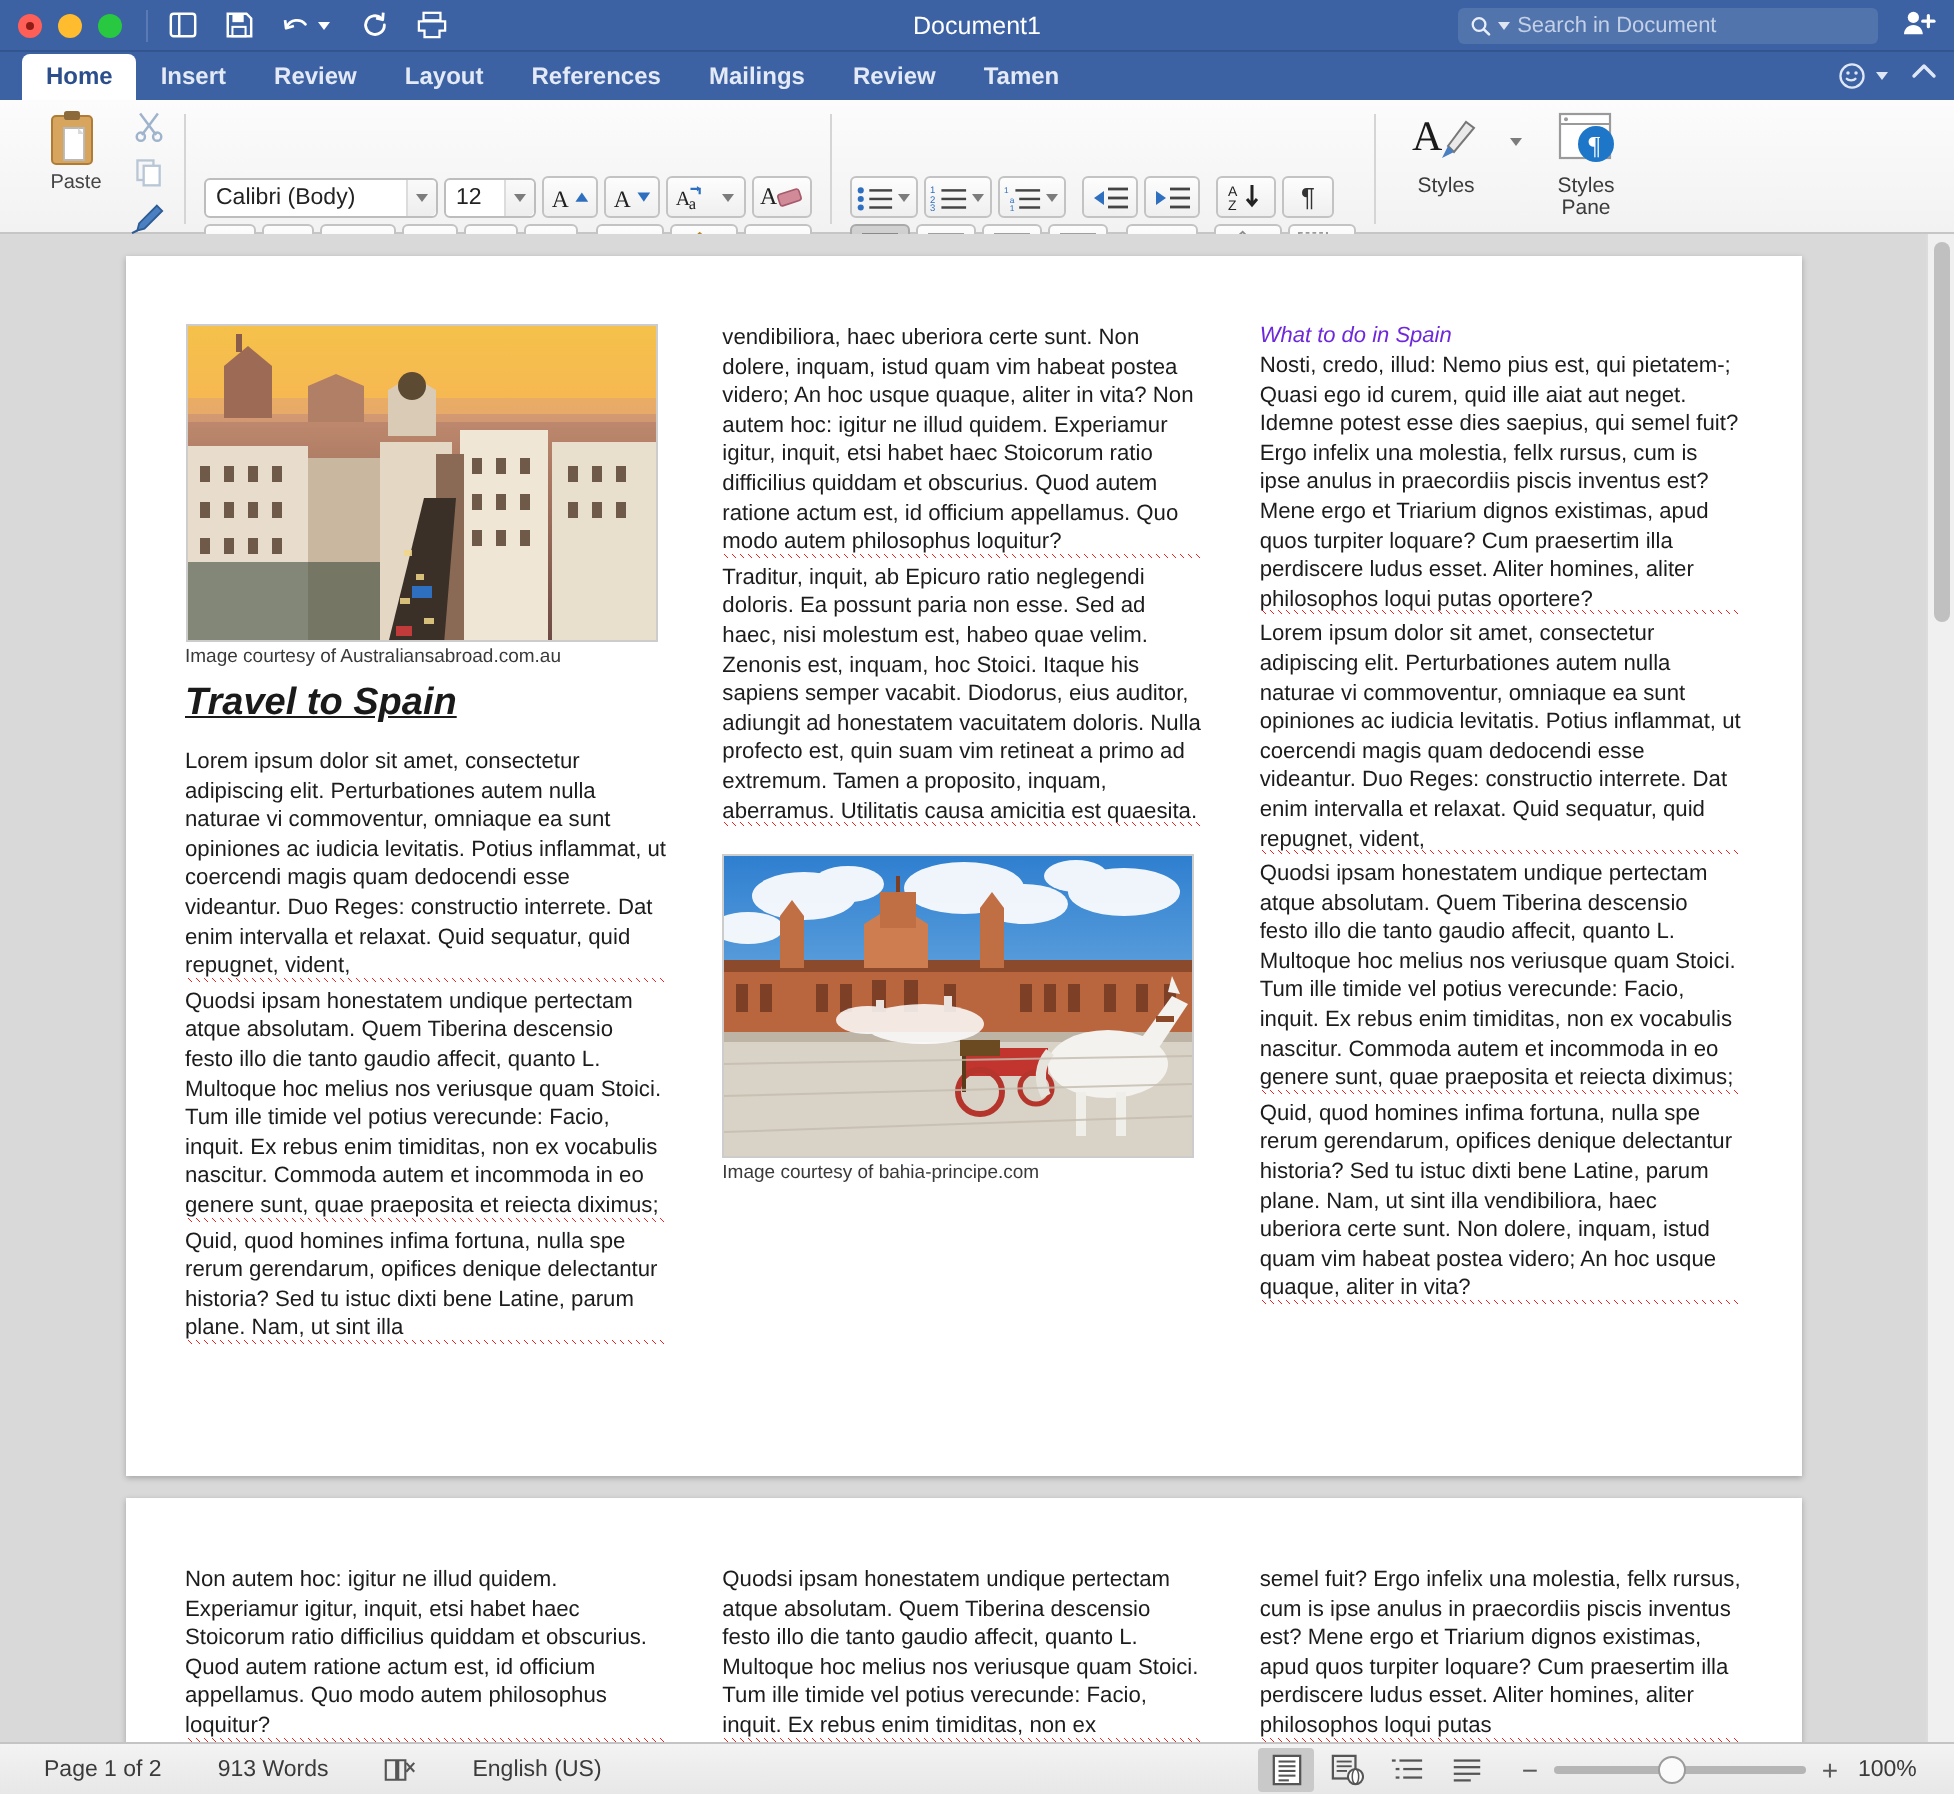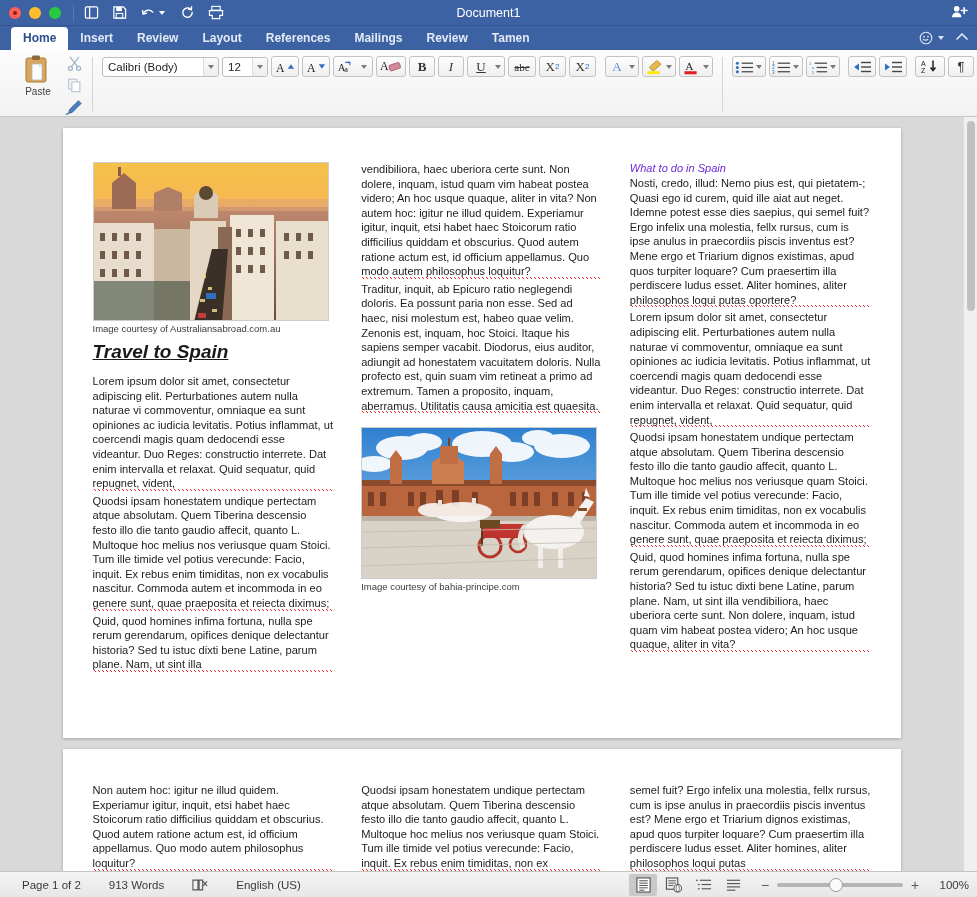--- a/index.html
+++ b/index.html
@@ -57,21 +57,21 @@
   .tab-right { position: absolute; right: 8px; bottom: 3px; display: flex; align-items: center; gap: 9px; }
 
   
   .ribbon {
     height: 67px; background: linear-gradient(to bottom,#fcfcfc,#f2f2f2);
     border-bottom: 1px solid #c6c6c6; display: flex; align-items: stretch;
     flex: none; padding: 3px 4px 0 6px;
   }
   .rgroup { display: flex; align-items: flex-start; padding: 0 5px; }
   .rsep { width: 1px; background: #d5d5d5; margin: 4px 4px; flex: none; }
-  .rrows { display: flex; flex-direction: row; gap: 3px; padding-top: 3px; }
+  .rrows { display: flex; flex-direction: column; gap: 3px; padding-top: 3px; margin-top: 32px; }
   .rrow { display: flex; align-items: center; gap: 3px; }
 
   .btn {
     border: 1px solid #c3c3c3; background: linear-gradient(to bottom,#fdfdfd,#efefef);
     border-radius: 3px; height: 21px; min-width: 22px;
     display: flex; align-items: center; justify-content: center;
     cursor: default; font-size: 11px; color: #333; padding: 0 3px;
   }
   .btn.on { background: linear-gradient(to bottom,#d2d2d2,#c4c4c4); border-color: #a9a9a9; }
   .btn.split { padding: 0; }
@@ -153,21 +153,21 @@
   }
   .sb-item { padding: 0 14px; display: flex; align-items: center; cursor: default; }
   .sb-right { margin-left: auto; display: flex; align-items: center; gap: 2px; }
   .viewbtn { width: 28px; height: 22px; display: flex; align-items: center; justify-content: center; cursor: default; border-radius: 2px; }
   .viewbtn.on { background: #c9c9c9; }
   .zoomslider { display: flex; align-items: center; gap: 6px; margin: 0 6px 0 10px; }
   .track { width: 126px; height: 4px; background: #b5b5b5; border-radius: 2px; position: relative; }
   .knob { position: absolute; left: 52px; top: -5px; width: 14px; height: 14px; border-radius: 50%;
           background: #fbfbfb; border: 1px solid #9b9b9b; }
   .pm { font-size: 14px; color: #5a5a5a; width: 12px; text-align: center; }
-  .zoomval { width: 40px; text-align: right; }
+  .zoomval { width: 40px; }
 </style>
 </head>
 <body>
 
 <div id="app">
 
   <div class="titlebar">
     <div class="lights">
       <div class="light red"></div>
       <div class="light yellow"></div>
@@ -202,20 +202,28 @@
           </svg>
       </span>
       <span class="tb-ico">
         <svg width="16" height="15" viewBox="0 0 17 16">
             <rect x="4" y="1.5" width="9" height="4" fill="none" stroke="#fff" stroke-width="1.2"></rect>
             <path d="M1.5 6h14v5h-3v3.5h-8V11h-3z" fill="none" stroke="#fff" stroke-width="1.2"></path>
           </svg>
       </span>
     </div>
     <div class="doc-title">Document1</div>
+    <div class="search-wrap">
+      <svg width="12" height="12" viewBox="0 0 14 14">
+          <circle cx="6" cy="6" r="4.2" fill="none" stroke="#e8eefa" stroke-width="1.5"></circle>
+          <line x1="9.2" y1="9.2" x2="12.6" y2="12.6" stroke="#e8eefa" stroke-width="1.7" stroke-linecap="round"></line>
+        </svg>
+      <span class="caret" style="border-top-color:#dde5f3;margin:0 1px 0 0"></span>
+      <input type="text" placeholder="Search in Document" style="">
+    </div>
     <span class="share-btn">
       <svg width="17" height="15" viewBox="0 0 18 16">
           <circle cx="6" cy="5" r="3" fill="#fff"></circle>
           <path d="M1 14c0-3 2.3-5 5-5s5 2 5 5z" fill="#fff"></path>
           <line x1="14" y1="4" x2="14" y2="10" stroke="#fff" stroke-width="1.7" stroke-linecap="round"></line>
           <line x1="11" y1="7" x2="17" y2="7" stroke="#fff" stroke-width="1.7" stroke-linecap="round"></line>
         </svg>
     </span>
   </div>
 

